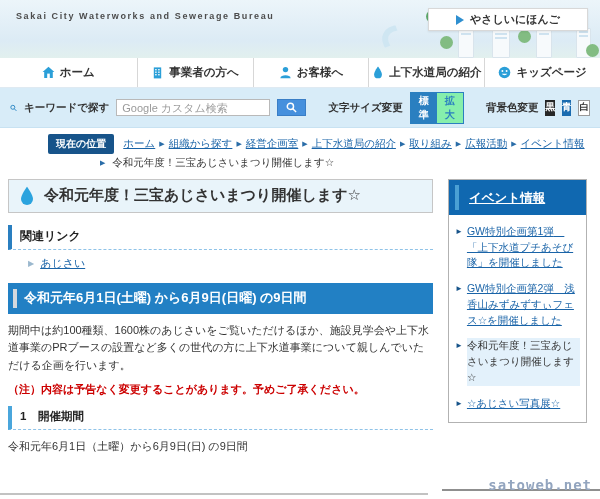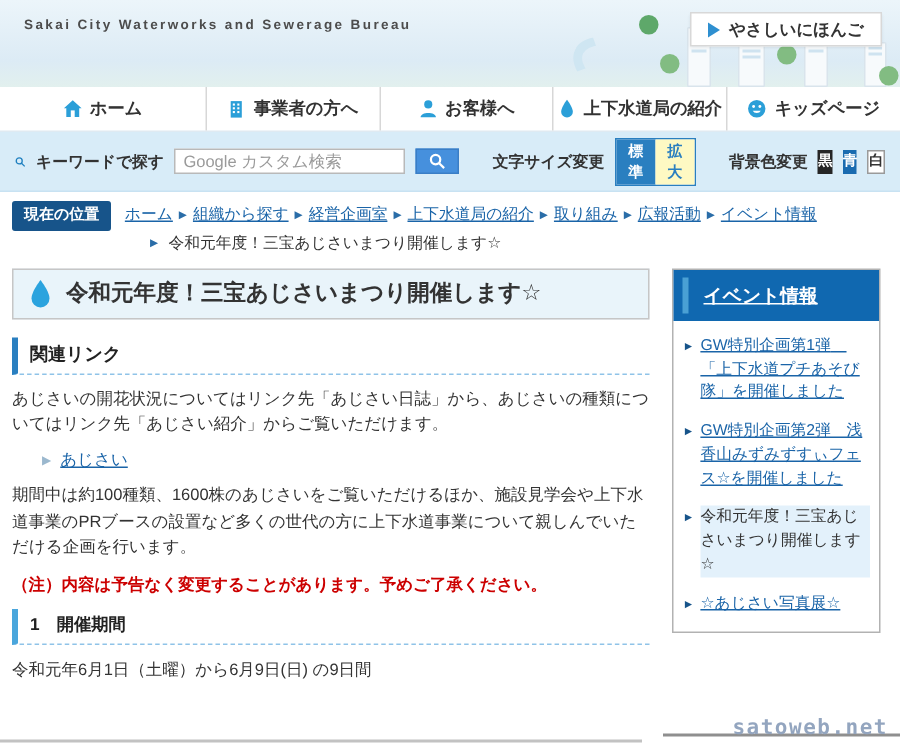--- a/index.html
+++ b/index.html
@@ -13,44 +13,44 @@
   .illus { position:absolute; right:0; top:0; width:260px; height:58px; pointer-events:none; }
   .tree { position:absolute; width:13px; height:13px; border-radius:50%; background:#82bc82; }
   .tree.dark { background:#5ea86a; }
   .bld { position:absolute; background:#f7fafc; border:1px solid #d9e4ec; border-radius:1px; }
   .bld i { display:block; height:2px; background:#cfe3f0; margin:2px 2px 0; }
   .river { position:absolute; left:40px; top:28px; width:70px; height:40px; border-radius:50%; border:6px solid #cfe6f2; border-color:transparent transparent transparent #cfe6f2; transform:rotate(25deg); }
   .logo { position:absolute; left:16px; top:7px; }
   .logo-line { display:flex; align-items:center; font-weight:bold; font-size:27px; color:#3c3c3c; letter-spacing:3px; line-height:1; }
   .logo-drop { margin:0 1px; }
   .logo-sub { font-size:9px; color:#4c4c4c; letter-spacing:1.6px; margin-top:4px; font-weight:bold; }
-  .easy-jp { position:absolute; top:8px; right:12px; background:#fff; border:1px solid #d8d8d8; box-shadow:0 1px 2px rgba(0,0,0,.08); font-size:11px; font-weight:bold; color:#333; padding:3px 11px; display:flex; align-items:center; gap:6px; cursor:pointer; }
+  .easy-jp { position:absolute; top:8px; right:12px; background:#fff; border:1px solid #d8d8d8; box-shadow:0 1px 2px rgba(0,0,0,.08); font-size:11px; font-weight:bold; color:#333; padding:3px 27px; display:flex; align-items:center; gap:6px; cursor:pointer; }
   .tri { width:0; height:0; border-style:solid; border-width:5px 0 5px 8px; border-color:transparent transparent transparent #2e8fd0; }
   
   .nav { height:30px; display:flex; background:#fff; border-bottom:1px solid #dfeaf2; }
   .nav-item { flex:1.05; display:flex; align-items:center; justify-content:center; gap:5px; font-size:11.5px; font-weight:bold; color:#333; cursor:pointer; }
   .nav-item:first-child { flex:1.25; }
   .nav-item + .nav-item { border-left:1px solid #d7d7d7; }
   
   .toolbar { height:40px; background:#d8ecf8; display:flex; align-items:center; padding:0 10px; gap:7px; font-size:10.5px; border-bottom:1px solid #c8e2f2; }
   .tb-label { font-weight:bold; color:#333; white-space:nowrap; }
   .search-input { width:168px; height:17px; border:1px solid #b9b9b9; background:#fff; font-size:11px; padding:0 5px; color:#444; }
   .search-input::placeholder { color:#9a9a9a; }
   .search-btn { width:48px; height:17px; background:#4690dd; border:1px solid #3a7ec6; display:flex; align-items:center; justify-content:center; cursor:pointer; }
   .fs-group { display:flex; border:1px solid #2a7fc0; background:#fff; }
   .fs-btn { padding:1px 8px; font-size:10px; font-weight:bold; cursor:pointer; }
   .fs-standard { background:#2a7fc0; color:#fff; }
-  .fs-large { background:#fef9c3; color:#2a7fc0; }
+  .fs-large { background:#86efac; color:#2a7fc0; }
   .bg-btn { width:16px; height:16px; font-size:9.5px; display:flex; align-items:center; justify-content:center; cursor:pointer; font-weight:bold; }
   .bg-black { background:#262626; color:#fff; }
   .bg-blue { background:#1a6bb0; color:#fff; }
   .bg-white { background:#fff; color:#333; border:1px solid #9a9a9a; }
   
   .breadcrumb { padding:6px 8px 5px; font-size:10.5px; line-height:1.55; background:#fff; }
-  .crumb-badge { display:inline-block; background:#17548a; color:#fff; font-size:10px; font-weight:bold; padding:2px 8px; border-radius:2px; margin-right:9px; }
+  .crumb-badge { display:inline-block; background:#17548a; color:#fff; font-size:10px; font-weight:bold; padding:2px 8px; border-radius:2px; margin-right:9px;margin-left:40px; }
   .crumb-link { color:#1a64a8; text-decoration:underline; cursor:pointer; }
   .crumb-sep { color:#2a6da8; font-size:7px; margin:0 4px; vertical-align:1px; }
   .crumb-line2 { margin-left:88px; color:#333; }
   
   .content { display:flex; padding:4px 8px 0; gap:15px; align-items:flex-start; }
   .main-col { width:425px; }
   .page-title-box { border:1px solid #c6c6c6; background:#e9f4fa; padding:6px 10px; display:flex; align-items:center; gap:9px; }
   .page-title { font-size:15px; font-weight:bold; color:#333; }
   .section-h { font-weight:bold; font-size:12px; color:#222; border-left:4px solid #2a7fc0; padding:3px 0 4px 8px; border-bottom:1px dashed #8fc3e8; margin-top:12px; }
   .para { font-size:11px; color:#333; line-height:1.6; margin-top:8px; }
@@ -208,26 +208,26 @@
 
   <div class="main-col">
     <div class="page-title-box">
       <svg width="16" height="20" viewBox="0 0 24 30">
           <path d="M12 1 C12 1 3 12.5 3 19.5 a9 9 0 0 0 18 0 C21 12.5 12 1 12 1 Z" fill="#2ba3de"></path>
         </svg>
       <span class="page-title">令和元年度！三宝あじさいまつり開催します☆</span>
     </div>
 
     <div class="section-h">関連リンク</div>
-    <p class="para">あじさいの開花状況についてはリンク先「あじさい日誌」から、あじさいの種類についてはリンク先「あじさい紹介」からご覧いただけます。</p>
     <div class="link-row">
       <span class="link-arrow">▶</span>
       <span class="a-link">あじさい</span>
     </div>
 
+    <div class="blue-heading">令和元年6月1日(土曜) から6月9日(日曜) の9日間</div>
     <p class="para">期間中は約100種類、1600株のあじさいをご覧いただけるほか、施設見学会や上下水道事業のPRブースの設置など多くの世代の方に上下水道事業について親しんでいただける企画を行います。</p>
     <p class="note">（注）内容は予告なく変更することがあります。予めご了承ください。</p>
 
     <div class="num-h">1　開催期間</div>
     <p class="plain">令和元年6月1日（土曜）から6月9日(日) の9日間</p>
 
   </div>
 
   <div class="sidebar">
     <div class="side-box">

